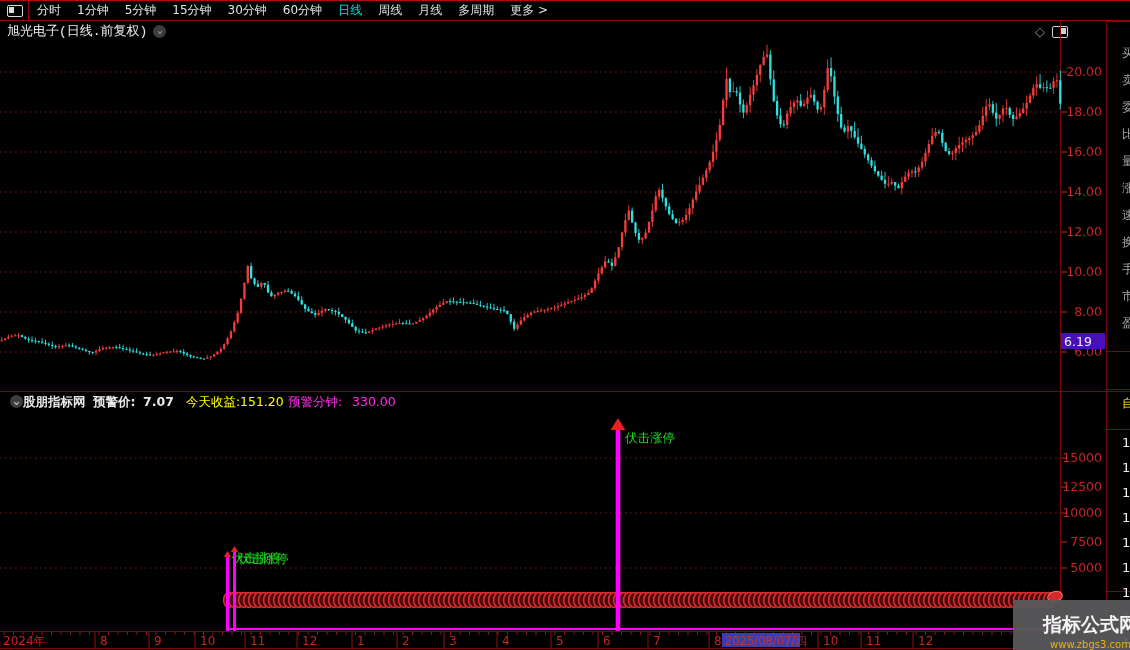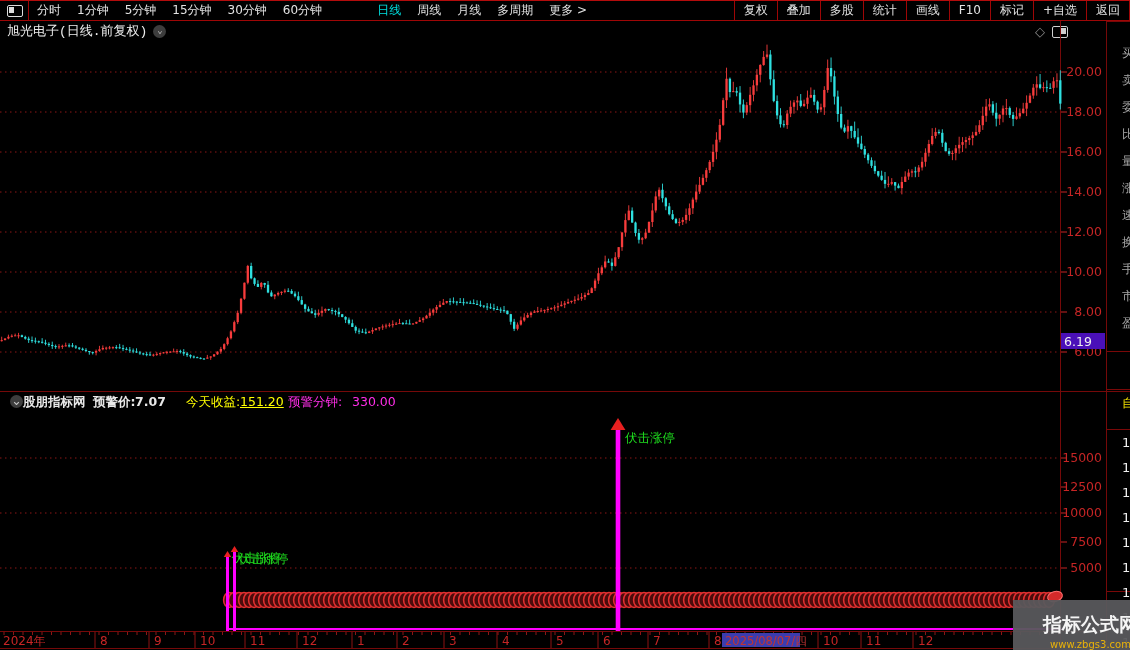--- a/index.html
+++ b/index.html
@@ -5,21 +5,21 @@
   html,body{margin:0;padding:0;background:#000;}
   body{width:1130px;height:650px;position:relative;overflow:hidden;
        font-family:"DejaVu Sans","Liberation Sans",sans-serif;}
   .abs{position:absolute;}
   
   #toolbar{left:0;top:0;width:1130px;height:21px;background:#000;
     border-top:1px solid #b30c0c;border-bottom:1px solid #9e0606;
     display:flex;align-items:center;box-sizing:border-box;}
   #tb-left{display:flex;align-items:center;height:100%;justify-content:flex-end;}
   .tb-item{color:#e3e3e3;font-size:12px;padding:0 8px;line-height:19px;white-space:nowrap;cursor:default;}
-  .tb-item.active{color:#00e0e0;margin-left:39px;}
+  .tb-item.active{color:#00e0e0;}
   #win-icon{width:14px;height:10px;border:1px solid #dcdcdc;border-radius:2px;margin:0 5px 0 7px;position:relative;}
   #win-icon::after{content:"";position:absolute;left:1px;top:1px;width:5px;height:6px;background:#dcdcdc;}
   .tb-sep{width:1px;height:19px;background:#9e0606;}
   #tb-right{margin-left:auto;display:flex;height:100%;}
   .tb-btn{color:#e3e3e3;font-size:12px;line-height:19px;padding:0 9px;border-left:1px solid #9e0606;white-space:nowrap;cursor:default;}
   .tb-btn:last-child{border-right:1px solid #9e0606;}
   
   #titlebar{left:0;top:22px;width:1060px;height:18px;display:flex;align-items:center;font-family:Liberation Mono, monospace;}
   #chart-title{color:#ececec;font-size:13px;margin-left:7px;}
   .chev-circle{width:13px;height:13px;border-radius:50%;background:#3d3d3d;color:#c9c9c9;
@@ -56,31 +56,20 @@
       <div class="tb-item">1分钟</div>
       <div class="tb-item">5分钟</div>
       <div class="tb-item">15分钟</div>
       <div class="tb-item">30分钟</div>
       <div class="tb-item">60分钟</div>
       <div class="tb-item active">日线</div>
       <div class="tb-item">周线</div>
       <div class="tb-item">月线</div>
       <div class="tb-item">多周期</div>
       <div class="tb-item">更多 &gt;</div>
-    </div>
-  <div id="tb-right">
-      <div class="tb-btn">复权</div>
-      <div class="tb-btn">叠加</div>
-      <div class="tb-btn">多股</div>
-      <div class="tb-btn">统计</div>
-      <div class="tb-btn">画线</div>
-      <div class="tb-btn">F10</div>
-      <div class="tb-btn">标记</div>
-      <div class="tb-btn">+自选</div>
-      <div class="tb-btn">返回</div>
     </div>
 </div>
 
 <div id="titlebar" class="abs">
   <span id="chart-title">旭光电子(日线.前复权)</span>
   <span class="chev-circle">⌄</span>
 </div>
 <div id="title-icons">
   <span id="diamond-icon">◇</span>
   <span id="split-icon"></span>
@@ -1099,23 +1088,23 @@
       <text x="918" y="644.5" fill="#c62525" font-size="12">12</text>
       <rect x="722" y="633" width="78" height="14" fill="#3c3cae"></rect>
       <text x="725" y="644.5" fill="#c03434" font-size="11.5">2025/08/07/四</text>
     </g>
   </svg>
 
 <div id="ind-header" class="abs">
   <span class="chev-circle" style="position:absolute;left:4px;top:1px;">⌄</span>
   <span class="wh" style="left:23px;">股朋指标网</span>
   <span class="wh" style="left:93px;">预警价:</span>
-  <span class="wh" style="left:135px;">7.07</span>
+  <span class="wh" style="left:143px;">7.07</span>
   <span class="yl" style="left:178px;margin-left:8px;">今天收益:</span>
-  <span class="yl" style="left:240px;text-decoration:underline;">151.20</span>
+  <span class="yl" style="left:240px;">151.20</span>
   <span class="mg" style="left:288px;">预警分钟:</span>
   <span class="mg" style="left:352px;">330.00</span>
 </div>
 
 <div id="rstrip" class="abs">
     <div class="rs-glyph" style="top: 24px;">买</div>
     <div class="rs-glyph" style="top: 51px;">卖</div>
     <div class="rs-glyph" style="top: 78px;">委</div>
     <div class="rs-glyph" style="top: 105px;">比</div>
     <div class="rs-glyph" style="top: 132px;">量</div>

